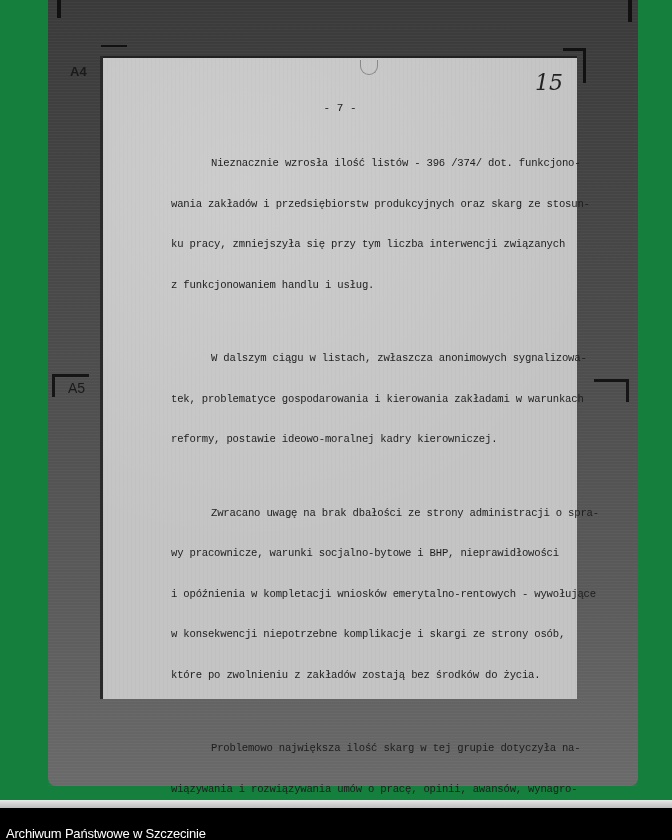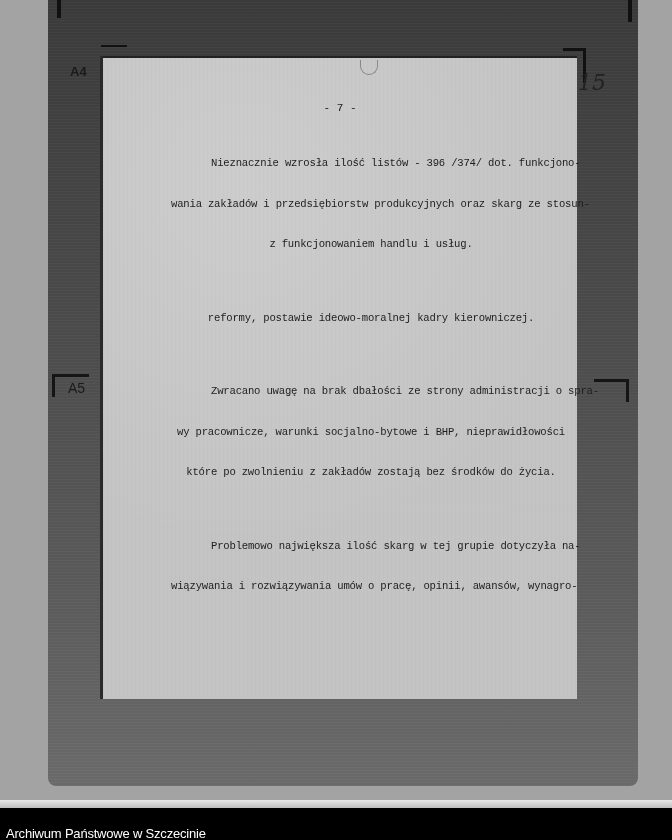--- a/index.html
+++ b/index.html
@@ -3,21 +3,21 @@
   <meta charset="utf-8">
   <style>
     html, body { margin: 0; padding: 0; }
     body {
       width: 672px; height: 840px; overflow: hidden;
       background: #000; position: relative;
       font-family: "Liberation Sans", sans-serif;
     }
     .scan-area {
       position: absolute; left: 0; top: 0; width: 672px; height: 800px;
-      background: #a3a3a3;
+      background: #15803d;
     }
     .film {
       position: absolute; left: 48px; top: 0; width: 590px; height: 786px;
       background: linear-gradient(180deg, #3a3a3a 0%, #4a4a4a 40%, #5a5a5a 75%, #6a6a6a 100%);
       border-radius: 0 0 8px 8px;
     }
     .film::after {
       content: ""; position: absolute; inset: 0;
       background: repeating-linear-gradient(0deg, rgba(255,255,255,0.03) 0 1px, transparent 1px 3px);
     }
@@ -44,33 +44,33 @@
         repeating-linear-gradient(90deg, rgba(0,0,0,0.02) 0 1px, transparent 1px 4px);
       border-top: 2px solid #222;
       box-shadow: -3px 0 0 #2a2a2a;
     }
     .punch-hole {
       position: absolute; left: 257px; top: 2px; width: 16px; height: 14px;
       border: 1px solid #888; border-top: none; border-radius: 0 0 10px 10px;
     }
     .folio {
       position: absolute; left: 432px; top: 12px;
-      font-family: "DejaVu Serif", serif; font-style: italic; font-size: 22px; color: #222; margin-left: 43px;
+      font-family: "DejaVu Serif", serif; font-style: italic; font-size: 22px; color: #222;
     }
     .page-number {
       position: absolute; left: 0; right: 0; top: 44px; text-align: center;
       font-family: "Liberation Mono", monospace; font-size: 11px; color: #222;
     }
     .text {
       position: absolute; left: 68px; top: 72px; width: 400px;
       font-family: "Liberation Mono", monospace; font-size: 10.6px; line-height: 13.5px;
       color: #1d1d1d; letter-spacing: -0.2px;
     }
     .para { margin: 0 0 6px 0; white-space: pre; }
-    .para .line { display: block; text-align: center; }
+    .para .line { display: block; }
     .para .line.first { padding-left: 40px; }
 
     .footer-bar {
       position: absolute; left: 0; top: 800px; width: 672px; height: 8px;
       background: linear-gradient(180deg, #e8e8e8, #bdbdbd);
     }
     .footer {
       position: absolute; left: 0; top: 808px; width: 584px; height: 32px; background: #000; margin-top: 8px;
     }
     .footer-title {
@@ -95,28 +95,33 @@
 
   <div class="page">
     <div class="punch-hole"></div>
     <div class="folio">15</div>
     <div class="page-number">- 7 -</div>
 
     <div class="text">
       <div class="para">
         <span class="line first">Nieznacznie wzrosła ilość listów - 396 /374/ dot. funkcjono-</span>
         <span class="line">wania zakładów i przedsiębiorstw produkcyjnych oraz skarg ze stosun-</span>
+        <span class="line">ku pracy, zmniejszyła się przy tym liczba interwencji związanych</span>
         <span class="line">z funkcjonowaniem handlu i usług.</span>
       </div>
       <div class="para">
+        <span class="line first">W dalszym ciągu w listach, zwłaszcza anonimowych sygnalizowa-</span>
+        <span class="line">tek, problematyce gospodarowania i kierowania zakładami w warunkach</span>
         <span class="line">reformy, postawie ideowo-moralnej kadry kierowniczej.</span>
       </div>
       <div class="para">
         <span class="line first">Zwracano uwagę na brak dbałości ze strony administracji o spra-</span>
         <span class="line">wy pracownicze, warunki socjalno-bytowe i BHP, nieprawidłowości</span>
+        <span class="line">i opóźnienia w kompletacji wniosków emerytalno-rentowych - wywołujące</span>
+        <span class="line">w konsekwencji niepotrzebne komplikacje i skargi ze strony osób,</span>
         <span class="line">które po zwolnieniu z zakładów zostają bez środków do życia.</span>
       </div>
       <div class="para">
         <span class="line first">Problemowo największa ilość skarg w tej grupie dotyczyła na-</span>
         <span class="line">wiązywania i rozwiązywania umów o pracę, opinii, awansów, wynagro-</span>
         
         
       </div>
 
     </div>

